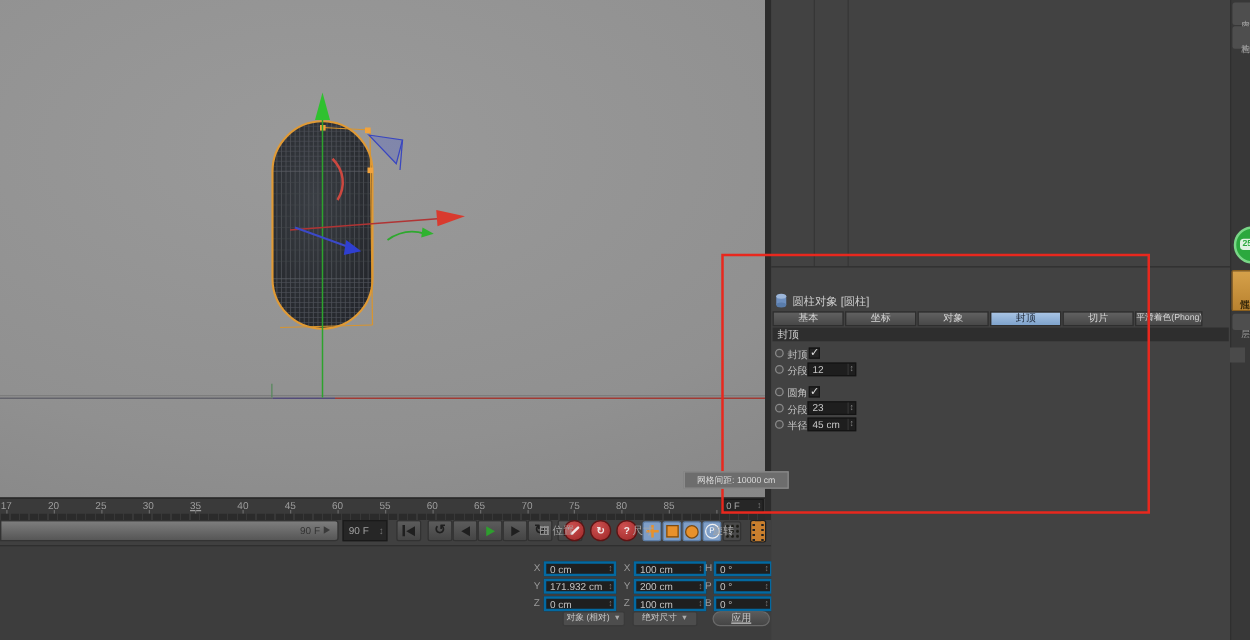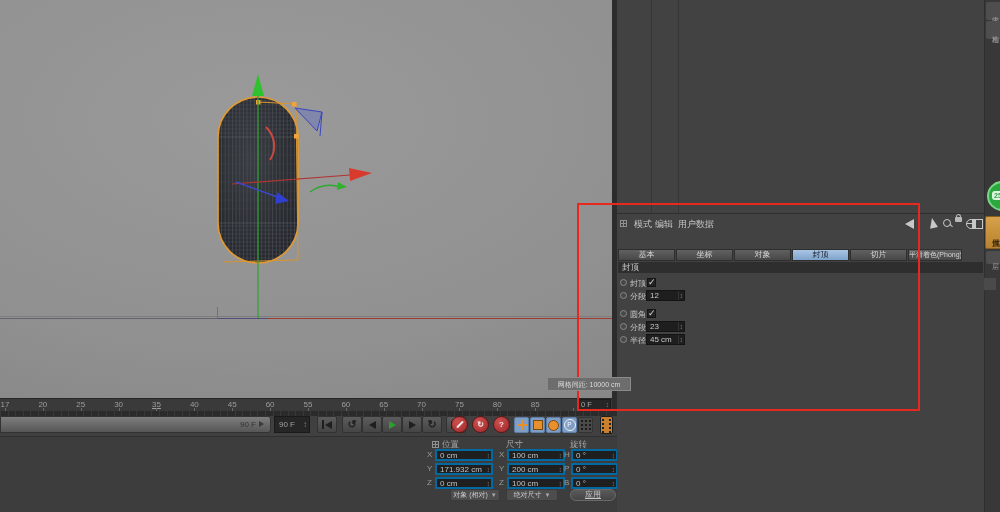--- a/index.html
+++ b/index.html
@@ -41,21 +41,21 @@
 .ic-pcircle{width:10px;height:10px;border-radius:50%;border:1px solid #f0f0f0;color:#fff;font-size:6.5px;line-height:9px;text-align:center;}
 .ic-dots{width:12px;height:12px;background-image:radial-gradient(circle,#1d1d18 1px,transparent 1.3px);background-size:4px 4px;}
 .film{position:absolute;left:600px;top:416px;width:13px;height:18px;background:#c87f2e;border:1px solid #1f1f1f;border-radius:2px;box-sizing:border-box;}
 .film:before{content:"";position:absolute;left:1px;top:0;width:2px;height:16px;background:repeating-linear-gradient(0deg,#222 0 2px,#c87f2e 2px 4px);}
 .film:after{content:"";position:absolute;right:1px;top:0;width:2px;height:16px;background:repeating-linear-gradient(0deg,#222 0 2px,#c87f2e 2px 4px);}
 
 #bottomarea{left:0;top:436px;width:617px;height:76px;background:#3d3d3d;border-top:1px solid #2f2f2f;box-sizing:border-box;}
 #statusbar{left:0;top:498px;width:617px;height:14px;background:#333;border-top:1px solid #2a2a2a;box-sizing:border-box;}
 #statustext{position:absolute;left:2px;top:2px;font-size:8.5px;color:#8f8f8f;white-space:nowrap;}
 
-.chdr{position:absolute;font-size:8.5px;color:#a8a8a8;top:439px;}
+.chdr{position:absolute;font-size:8.5px;color:#a8a8a8;top:419px;}
 .gridicon{display:inline-block;width:7px;height:7px;background-image:repeating-linear-gradient(0deg,#909090 0 1px,transparent 1px 3px),repeating-linear-gradient(90deg,#909090 0 1px,transparent 1px 3px);vertical-align:-1px;margin-right:3px;}
 .clabel{position:absolute;font-size:8px;color:#9a9a9a;}
 .cinput{position:absolute;height:12px;background:#1f1f1f;border:2px solid #0369a1;box-sizing:border-box;color:#c2c2c2;font-size:8px;line-height:10px;padding-left:3px;}
 .cinput .spin{position:absolute;right:1px;top:1px;color:#777;font-size:7px;line-height:8px;}
 .cdrop{position:absolute;top:489px;height:12px;background:#4d4d4d;border:1px solid #3a3a3a;border-radius:2px;box-sizing:border-box;color:#c8c8c8;font-size:7px;line-height:10px;text-align:center;white-space:nowrap;overflow:hidden;}
 .cdrop .dn{font-size:6px;color:#aaa;margin-left:3px;}
 #applybtn{position:absolute;left:570px;top:489px;width:46px;height:12px;background:linear-gradient(#5a5a5a,#454545);border:1px solid #6a6a6a;border-radius:6px;box-sizing:border-box;color:#c8c8c8;font-size:8px;line-height:10px;text-align:center;text-decoration:underline;}
 
 #rightpanel{left:617px;top:0;width:383px;height:512px;background:#424242;}
 .vline{position:absolute;top:0;width:1px;height:213px;background:#363636;}
@@ -322,33 +322,29 @@
     <div id="applybtn">应用</div>
   </div>
 
 
   <div id="rightpanel" class="abs">
     <div class="vline" style="left:34px;"></div>
     <div class="vline" style="left:61px;"></div>
   </div>
   <div id="attrtopline" class="abs"></div>
 
-  <div id="attrmenu" class="abs">
-    <span class="gridicon" style="position:absolute;left:3px;top:4px;"></span>
-    <span class="menuitem" style="left:17px;">模式</span>
-    <span class="menuitem" style="left:38px;">编辑</span>
-    <span class="menuitem" style="left:61px;">用户数据</span>
-    <span class="mi-back" style="left:288px;top:3px;"></span>
-    <span class="mi-cursor" style="left:312px;top:2px;"></span>
-    <span class="mi-mag" style="left:326px;top:3px;"></span>
-    <span class="mi-lock" style="left:338px;top:1px;"></span>
-    <span class="mi-globe" style="left:349px;top:3px;"></span>
-    <span class="mi-panelbox" style="left:355px;top:3px;"></span>
+
+  <div id="objrow" class="abs">
+    <svg width="12" height="13" style="position:absolute;left:2px;top:0;">
+      <rect x="2" y="3" width="8" height="7" fill="#6d8fbf"></rect>
+      <ellipse cx="6" cy="10" rx="4" ry="2" fill="#597cab"></ellipse>
+      <ellipse cx="6" cy="3" rx="4" ry="2" fill="#9db7da"></ellipse>
+    </svg>
+    <span id="objtitle">圆柱对象 [圆柱]</span>
   </div>
-
 
   <div id="tabsrow">
       <div class="tab" style="left: 618px; width: 57px;">基本</div>
       <div class="tab" style="left: 676px; width: 57px;">坐标</div>
       <div class="tab" style="left: 734px; width: 57px;">对象</div>
       <div class="tab active" style="left: 792px; width: 57px;">封顶</div>
       <div class="tab" style="left: 850px; width: 57px;">切片</div>
       <div class="tab" style="left: 908px; width: 54px; font-size: 7px;">平滑着色(Phong)</div>
     </div>
   <div id="sectionbar" class="abs">封顶</div>

